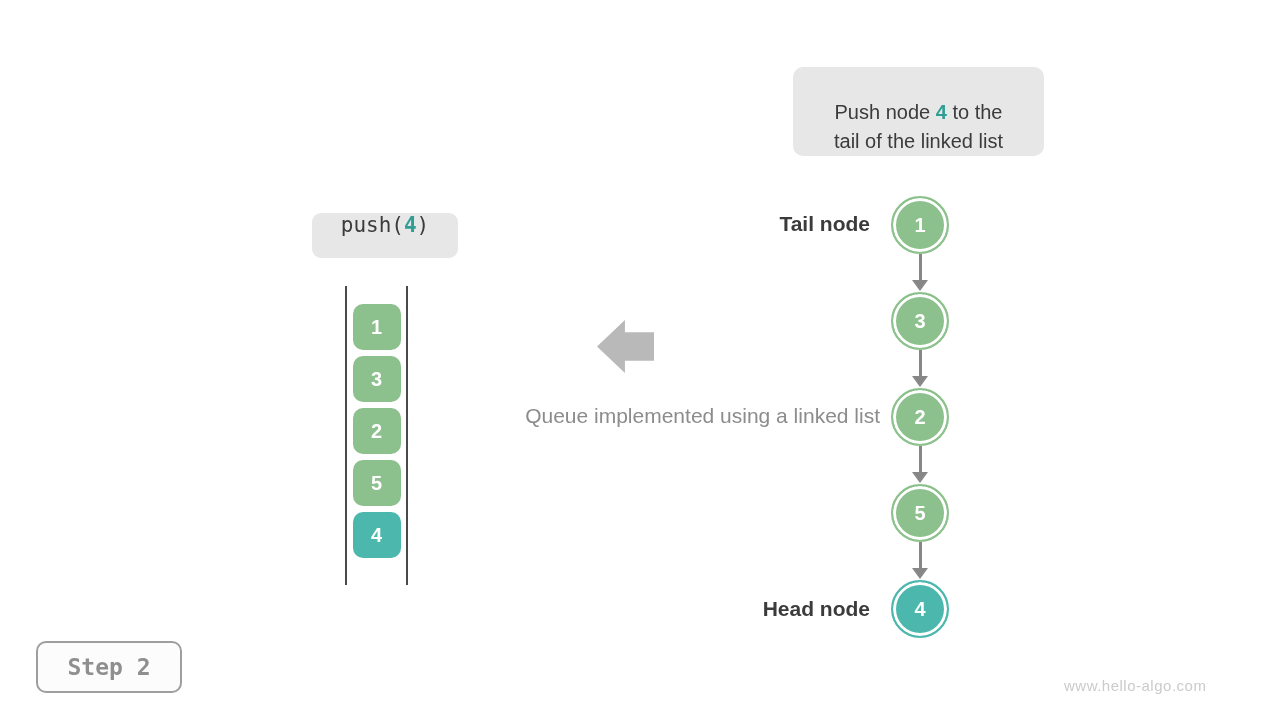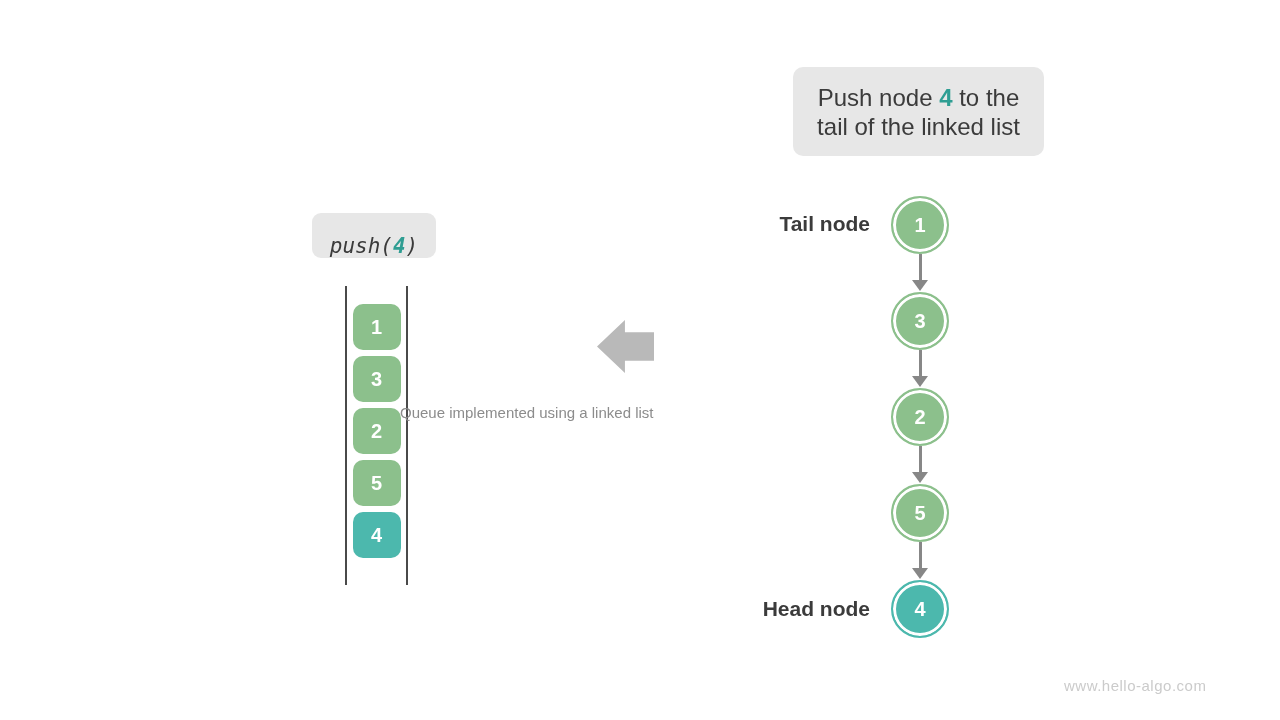--- a/index.html
+++ b/index.html
@@ -7,31 +7,31 @@
     position:relative;width:1280px;height:720px;background:#ffffff;overflow:hidden;
     font-family:"Liberation Sans",sans-serif;
   }
   .mono{font-family:"DejaVu Sans Mono","Liberation Mono",monospace;}
   .accent{color:var(--accent);font-weight:bold;}
 
   
   .callout{
     position:absolute;left:793px;top:67px;width:251px;height:89px;
     background:var(--label-bg);border-radius:10px;
-    display:flex;flex-direction:column;justify-content:center;align-items:center;
-    font-size:24px;line-height:29px;color:var(--dark-text);text-align:center;
+    display:flex;flex-direction:column;justify-content:flex-end;align-items:center;
+    font-size:20px;line-height:29px;color:var(--dark-text);text-align:center;
   }
 
   
   .push-label{
-    position:absolute;left:312px;top:213px;width:124px;height:45px;
+    position:absolute;left:312px;top:213px;width:146px;height:45px;
     background:var(--label-bg);border-radius:9px;
-    display:flex;justify-content:center;align-items:flex-end;
+    display:flex;justify-content:center;align-items:flex-start;
     font-family:"DejaVu Sans Mono","Liberation Mono",monospace;
-    font-size:21px;color:var(--dark-text);font-style:italic;
+    font-size:21px;color:var(--dark-text);
   }
 
   
   .queue-frame{
     position:absolute;left:345px;top:286px;width:63px;height:299px;box-sizing:border-box;
     border-left:2px solid #4a4a4a;border-right:2px solid #4a4a4a;
     display:flex;flex-direction:column;align-items:center;gap:6px;padding-top:18px;
   }
   .cell{
     width:48px;height:46px;border-radius:10px;background:var(--green);
@@ -40,22 +40,22 @@
   }
   .cell[data-type="teal"]{background:var(--teal);}
 
   
   .block-arrow{
     position:absolute;left:597px;top:320px;width:57px;height:53px;background:var(--arrow-gray);
     clip-path:polygon(0 50%,49% 0,49% 23%,100% 23%,100% 77%,49% 77%,49% 100%);
   }
 
   .caption{
-    position:absolute;left:400px;top:404px;width:480px;text-align:left;
-    font-size:15px;color:var(--gray-text);
+    position:absolute;left:400px;top:404px;width:480px;text-align:right;
+    font-size:21px;color:var(--gray-text);
   }
 
   
   .node{
     position:absolute;left:891px;width:58px;height:58px;box-sizing:border-box;border-radius:50%;
     background:var(--green);border:2px solid var(--green);
     box-shadow:inset 0 0 0 3px #ffffff;
     display:flex;justify-content:center;align-items:center;
     color:#fff;font-size:20px;font-weight:bold;
   }
@@ -140,16 +140,17 @@
     </div>
   <div class="connector" style="top:446px">
       <i class="line"></i>
       <i class="tip"></i>
     </div>
   <div class="connector" style="top:542px">
       <i class="line"></i>
       <i class="tip"></i>
     </div>
 
+  <div class="step-badge">Step 2</div>
 
   <div class="watermark">www.hello-algo.com</div>
 
 </div>
 
 </body></html>

